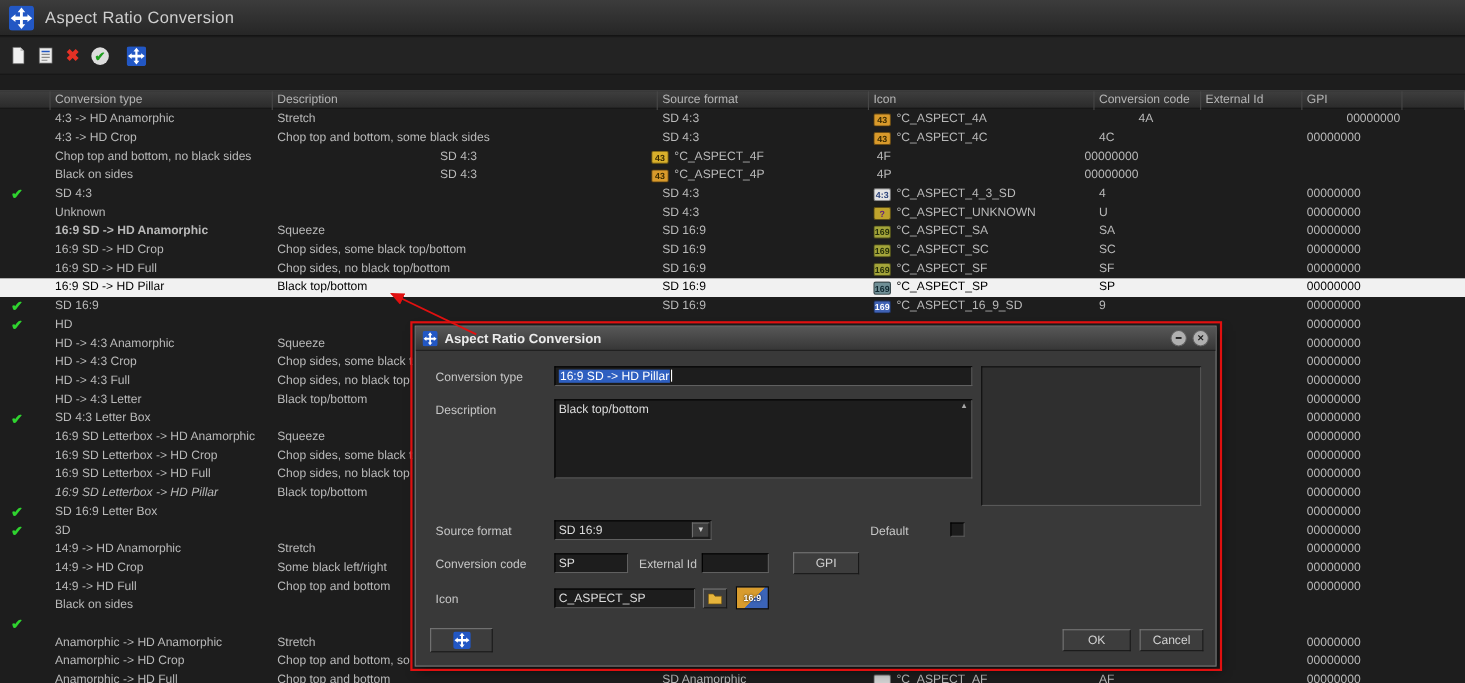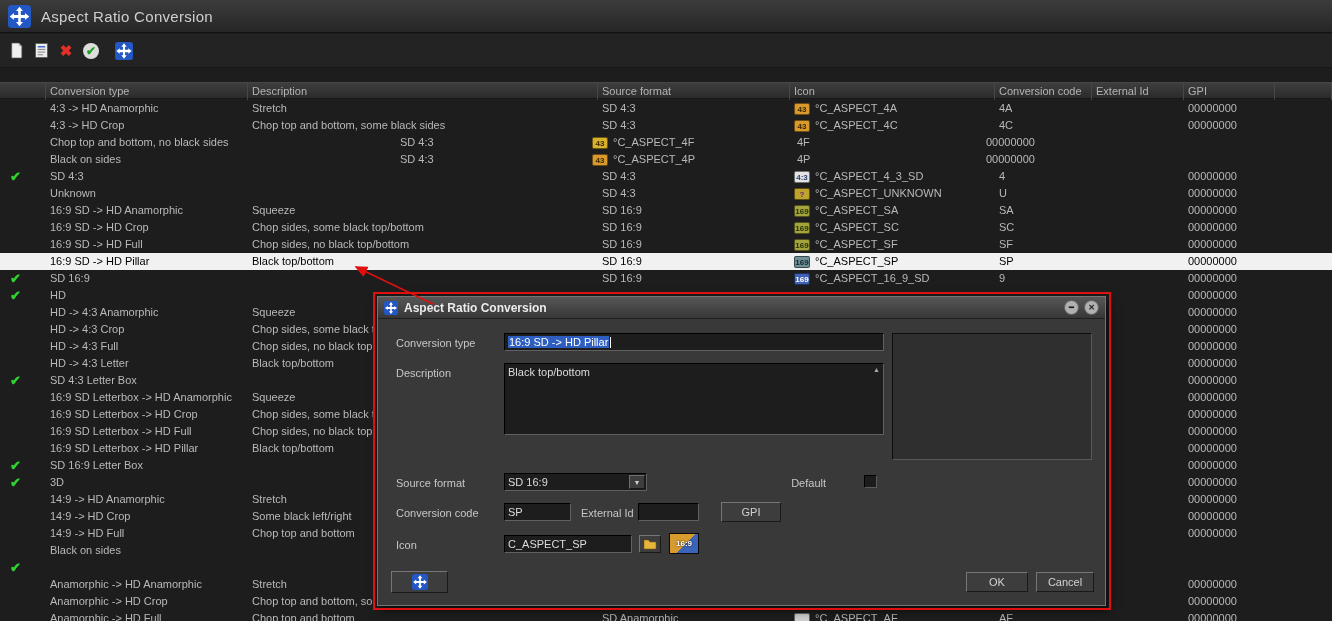--- a/index.html
+++ b/index.html
@@ -162,21 +162,21 @@
   <div class="tbody" id="tbody">
       <div class="trow">
         <div class="cell gutter" style="width: 46px;"></div>
         <div class="cell" style="width: 202px;">4:3 -&gt; HD Anamorphic</div>
         <div class="cell" style="width: 350px;">Stretch</div>
         <div class="cell" style="width: 192px;">SD 4:3</div>
         <div class="cell icon-cell" style="width: 205px;">
           <span class="mini-icon" style="background: rgb(217, 154, 43); color: rgb(58, 42, 0);">43</span>
           <span>°C_ASPECT_4A</span>
         </div>
-        <div class="cell" style="width: 97px;">4A</div>
+        <div class="cell" style="width: 97px; margin-left: 36px;">4A</div>
         <div class="cell" style="width: 92px;"></div>
         <div class="cell" style="width: 91px;">00000000</div>
       </div>
       <div class="trow">
         <div class="cell gutter" style="width: 46px;"></div>
         <div class="cell" style="width: 202px;">4:3 -&gt; HD Crop</div>
         <div class="cell" style="width: 350px;">Chop top and bottom, some black sides</div>
         <div class="cell" style="width: 192px;">SD 4:3</div>
         <div class="cell icon-cell" style="width: 205px;">
           <span class="mini-icon" style="background: rgb(217, 154, 43); color: rgb(58, 42, 0);">43</span>
@@ -231,21 +231,21 @@
         <div class="cell icon-cell" style="width: 205px;">
           <span class="mini-icon" style="background: rgb(191, 163, 44); color: rgb(94, 28, 130);">?</span>
           <span>°C_ASPECT_UNKNOWN</span>
         </div>
         <div class="cell" style="width: 97px;">U</div>
         <div class="cell" style="width: 92px;"></div>
         <div class="cell" style="width: 91px;">00000000</div>
       </div>
       <div class="trow">
         <div class="cell gutter" style="width: 46px;"></div>
-        <div class="cell" style="width: 202px;">16:9 SD -&gt; HD Anamorphic</div>
+        <div class="cell" style="width: 202px; font-weight: bold;">16:9 SD -&gt; HD Anamorphic</div>
         <div class="cell" style="width: 350px;">Squeeze</div>
         <div class="cell" style="width: 192px;">SD 16:9</div>
         <div class="cell icon-cell" style="width: 205px;">
           <span class="mini-icon" style="background: rgb(163, 164, 58); color: rgb(38, 48, 10);">169</span>
           <span>°C_ASPECT_SA</span>
         </div>
         <div class="cell" style="width: 97px;">SA</div>
         <div class="cell" style="width: 92px;"></div>
         <div class="cell" style="width: 91px;">00000000</div>
       </div>
@@ -386,21 +386,21 @@
         <div class="cell" style="width: 202px;">16:9 SD Letterbox -&gt; HD Full</div>
         <div class="cell" style="width: 350px;">Chop sides, no black top</div>
         <div class="cell" style="width: 192px;"></div>
         <div class="cell icon-cell" style="width: 205px;"></div>
         <div class="cell" style="width: 97px;"></div>
         <div class="cell" style="width: 92px;"></div>
         <div class="cell" style="width: 91px;">00000000</div>
       </div>
       <div class="trow">
         <div class="cell gutter" style="width: 46px;"></div>
-        <div class="cell" style="width: 202px;">16:9 SD Letterbox -&gt; HD Pillar</div>
+        <div class="cell" style="width: 202px; font-style: italic;">16:9 SD Letterbox -&gt; HD Pillar</div>
         <div class="cell" style="width: 350px;">Black top/bottom</div>
         <div class="cell" style="width: 192px;"></div>
         <div class="cell icon-cell" style="width: 205px;"></div>
         <div class="cell" style="width: 97px;"></div>
         <div class="cell" style="width: 92px;"></div>
         <div class="cell" style="width: 91px;">00000000</div>
       </div>
       <div class="trow">
         <div class="cell gutter" style="width: 46px;"><span class="check">✔</span></div>
         <div class="cell" style="width: 202px;">SD 16:9 Letter Box</div>

